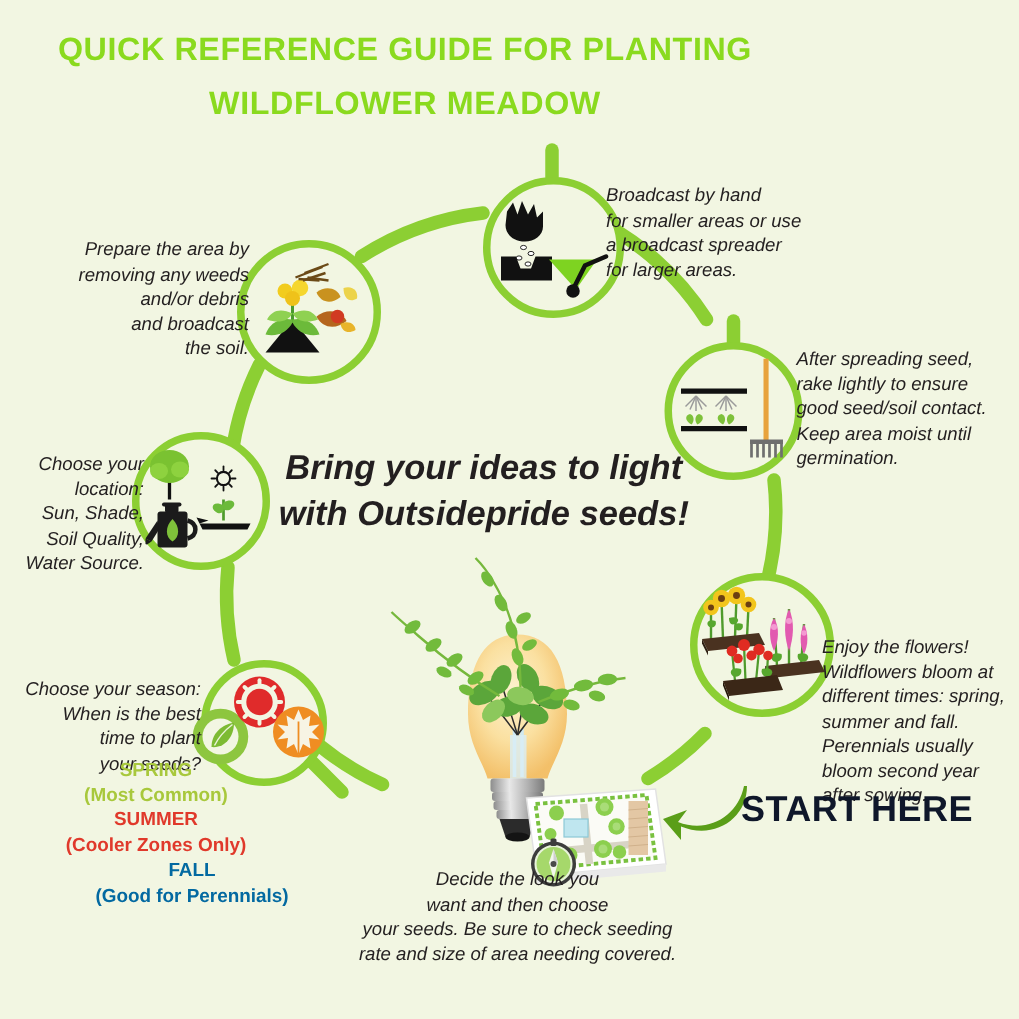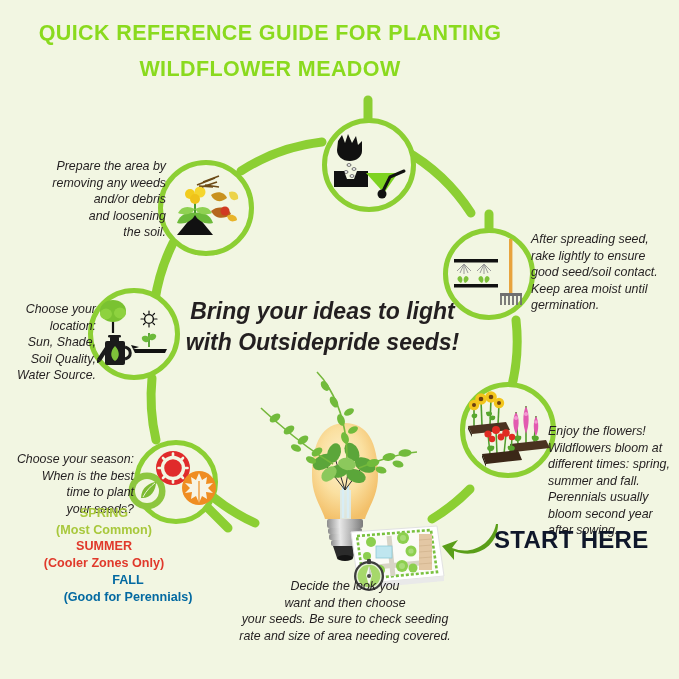--- a/index.html
+++ b/index.html
@@ -134,21 +134,21 @@
       <path d="M60,19 C66,17 70,21 69,26 C64,29 60,26 60,19Z" fill="#ecd34a"></path>
 
       <path d="M42,38 C49,32 59,34 62,41 C55,47 46,46 42,38Z" fill="#b5651d"></path>
       <circle cx="56" cy="38" r="4.5" fill="#d13a22"></circle>
       <path d="M58,43 C63,40 68,43 68,47 C63,50 59,48 58,43Z" fill="#e8b42a"></path>
     </svg>
   </div>
   <div class="abs caption cap-left" style="left:36px;top:158px;width:130px;">Prepare the area by
 removing any weeds
 and/or debris
-and loosening
+and broadcast
 the soil.</div>
 
   <div class="abs node" style="left:322px;top:118px;width:94px;height:94px;">
     <svg width="74" height="68" viewBox="0 0 74 68">
 
       <g fill="#111111">
         <path d="M6,10 L10,4 L13,12 L16,3 L20,12 L24,5 L26,14 L30,10 L30,20 C30,26 24,30 18,30 C10,30 5,25 5,19 Z"></path>
       </g>
 
       <g fill="#ffffff" stroke="#111" stroke-width=".6">
@@ -159,20 +159,24 @@
       </g>
 
       <path d="M2,40 L12,40 L15,48 L22,48 L25,40 L36,40 L36,56 L2,56 Z" fill="#111111"></path>
 
       <path d="M34,42 L66,42 L52,62 Z" fill="#7ed321"></path>
 
       <path d="M50,62 L58,46 L72,40" stroke="#111111" stroke-width="3" fill="none" stroke-linecap="round"></path>
       <circle cx="50" cy="63" r="4.5" fill="#111111"></circle>
     </svg>
   </div>
+  <div class="abs caption cap-right" style="left:404px;top:122px;width:175px;">Broadcast by hand
+for smaller areas or use
+a broadcast spreader
+for larger areas.</div>
 
   <div class="abs node" style="left:443px;top:228px;width:92px;height:92px;">
     <svg width="74" height="70" viewBox="0 0 74 70">
 
       <rect x="2" y="20" width="44" height="3.5" fill="#111111"></rect>
 
       <g stroke="#9a9a9a" stroke-width="1" fill="none">
         <path d="M12,25 L8,34"></path>
           <path d="M12,25 L12,35"></path>
           <path d="M12,25 L16,34"></path>

